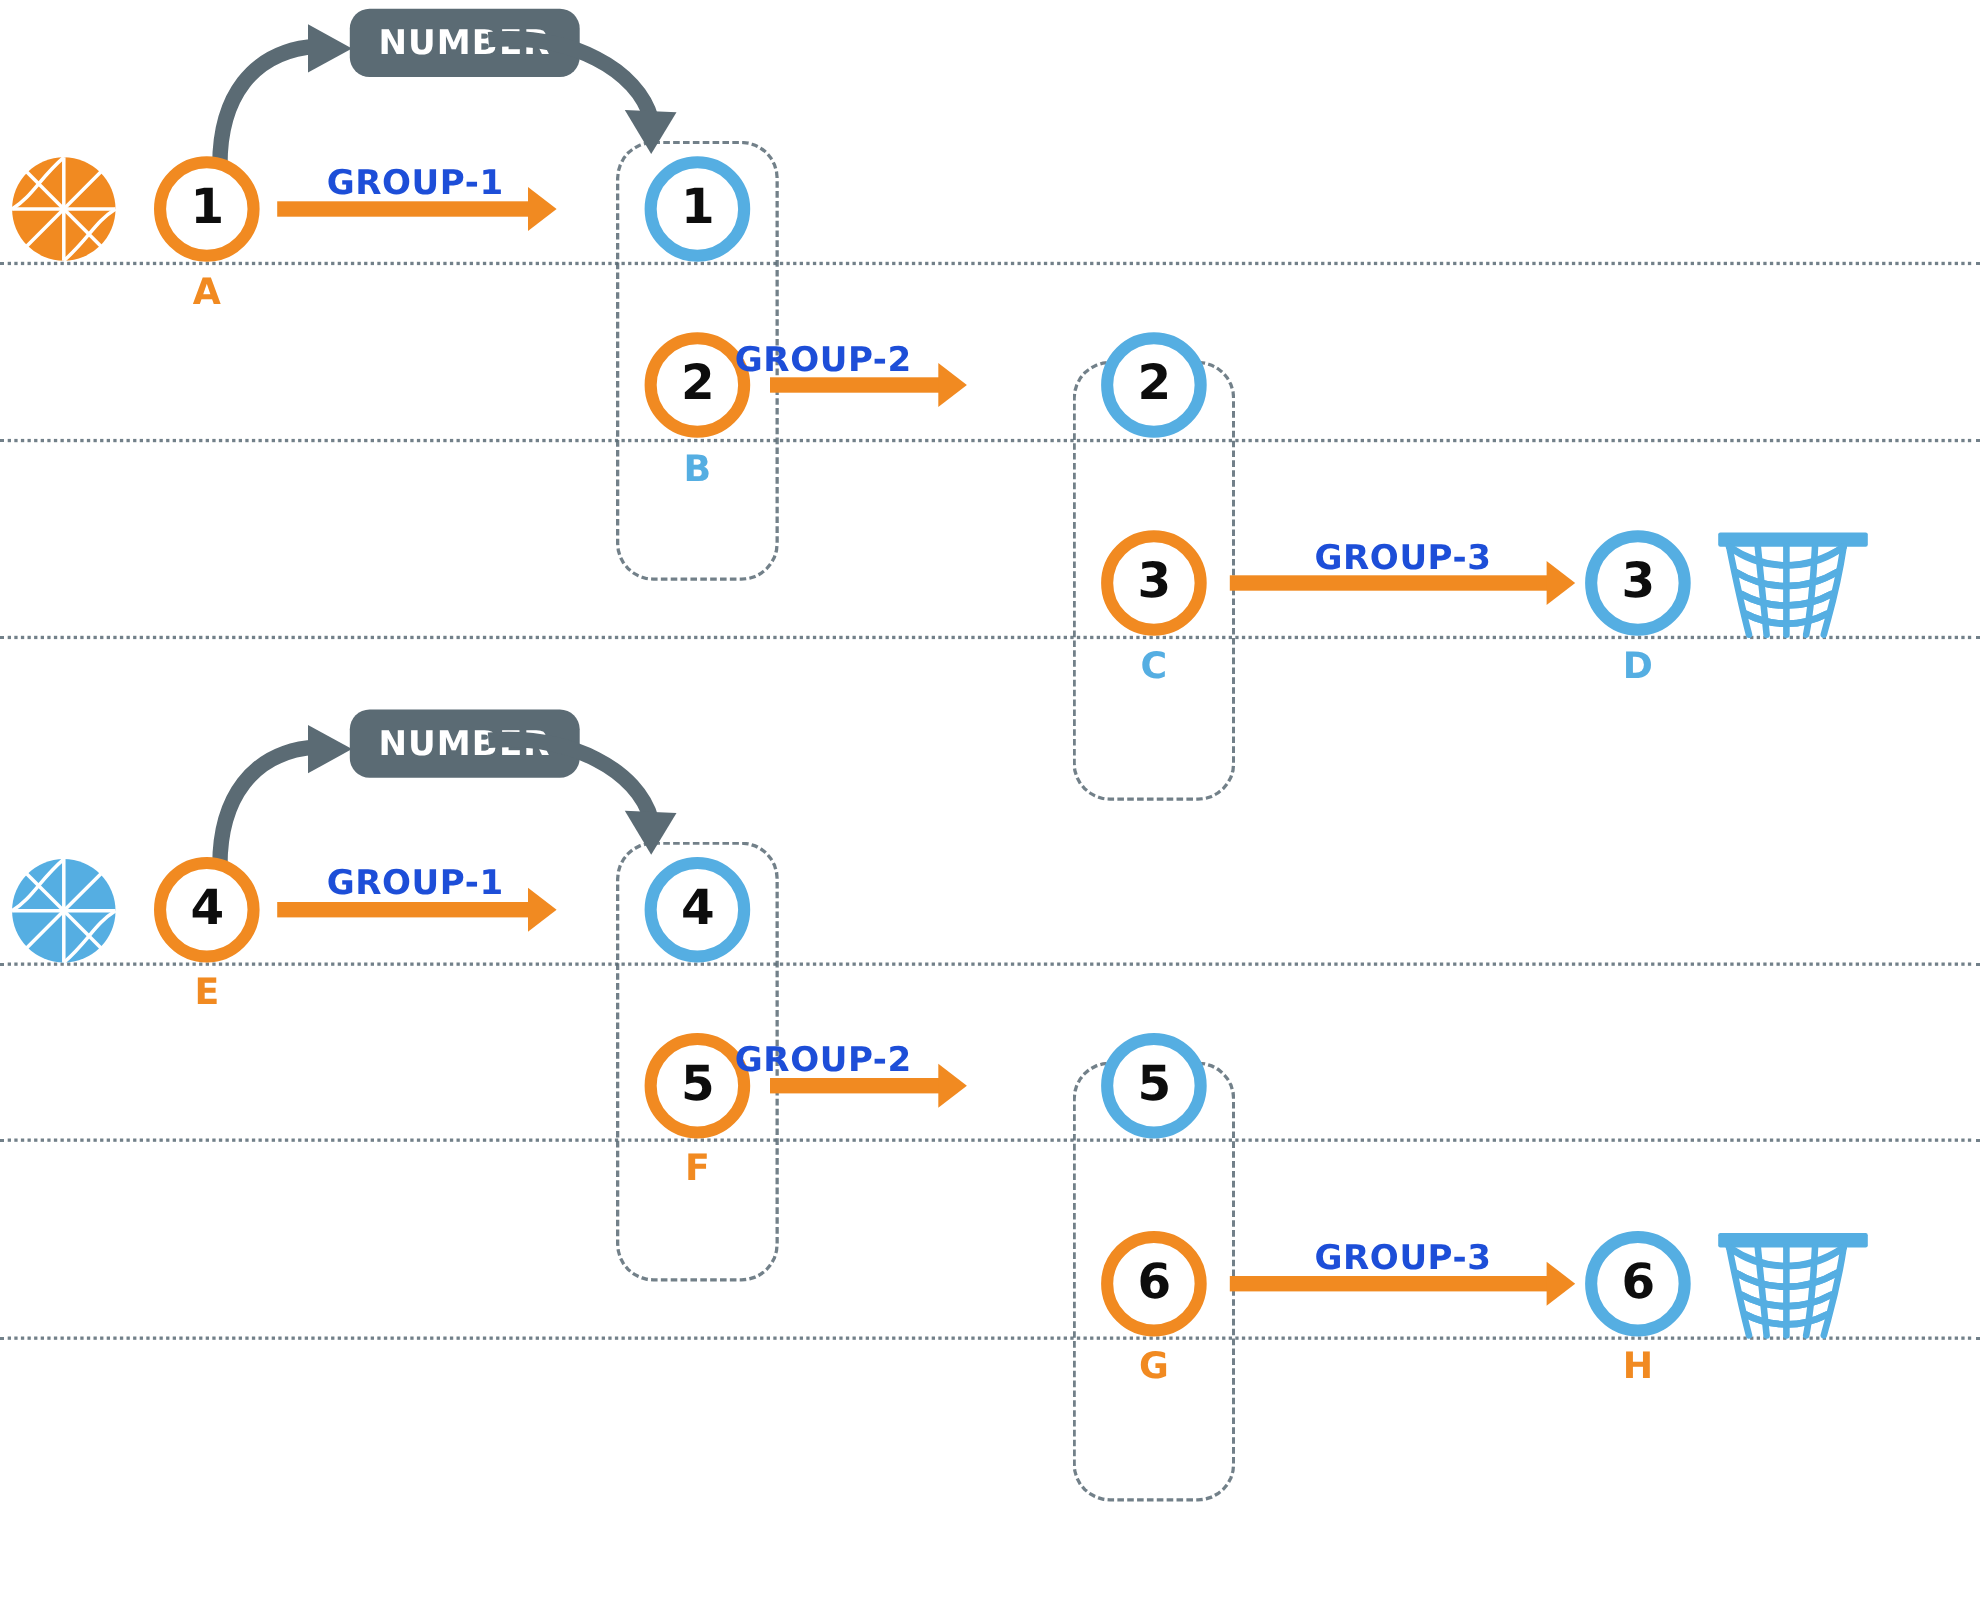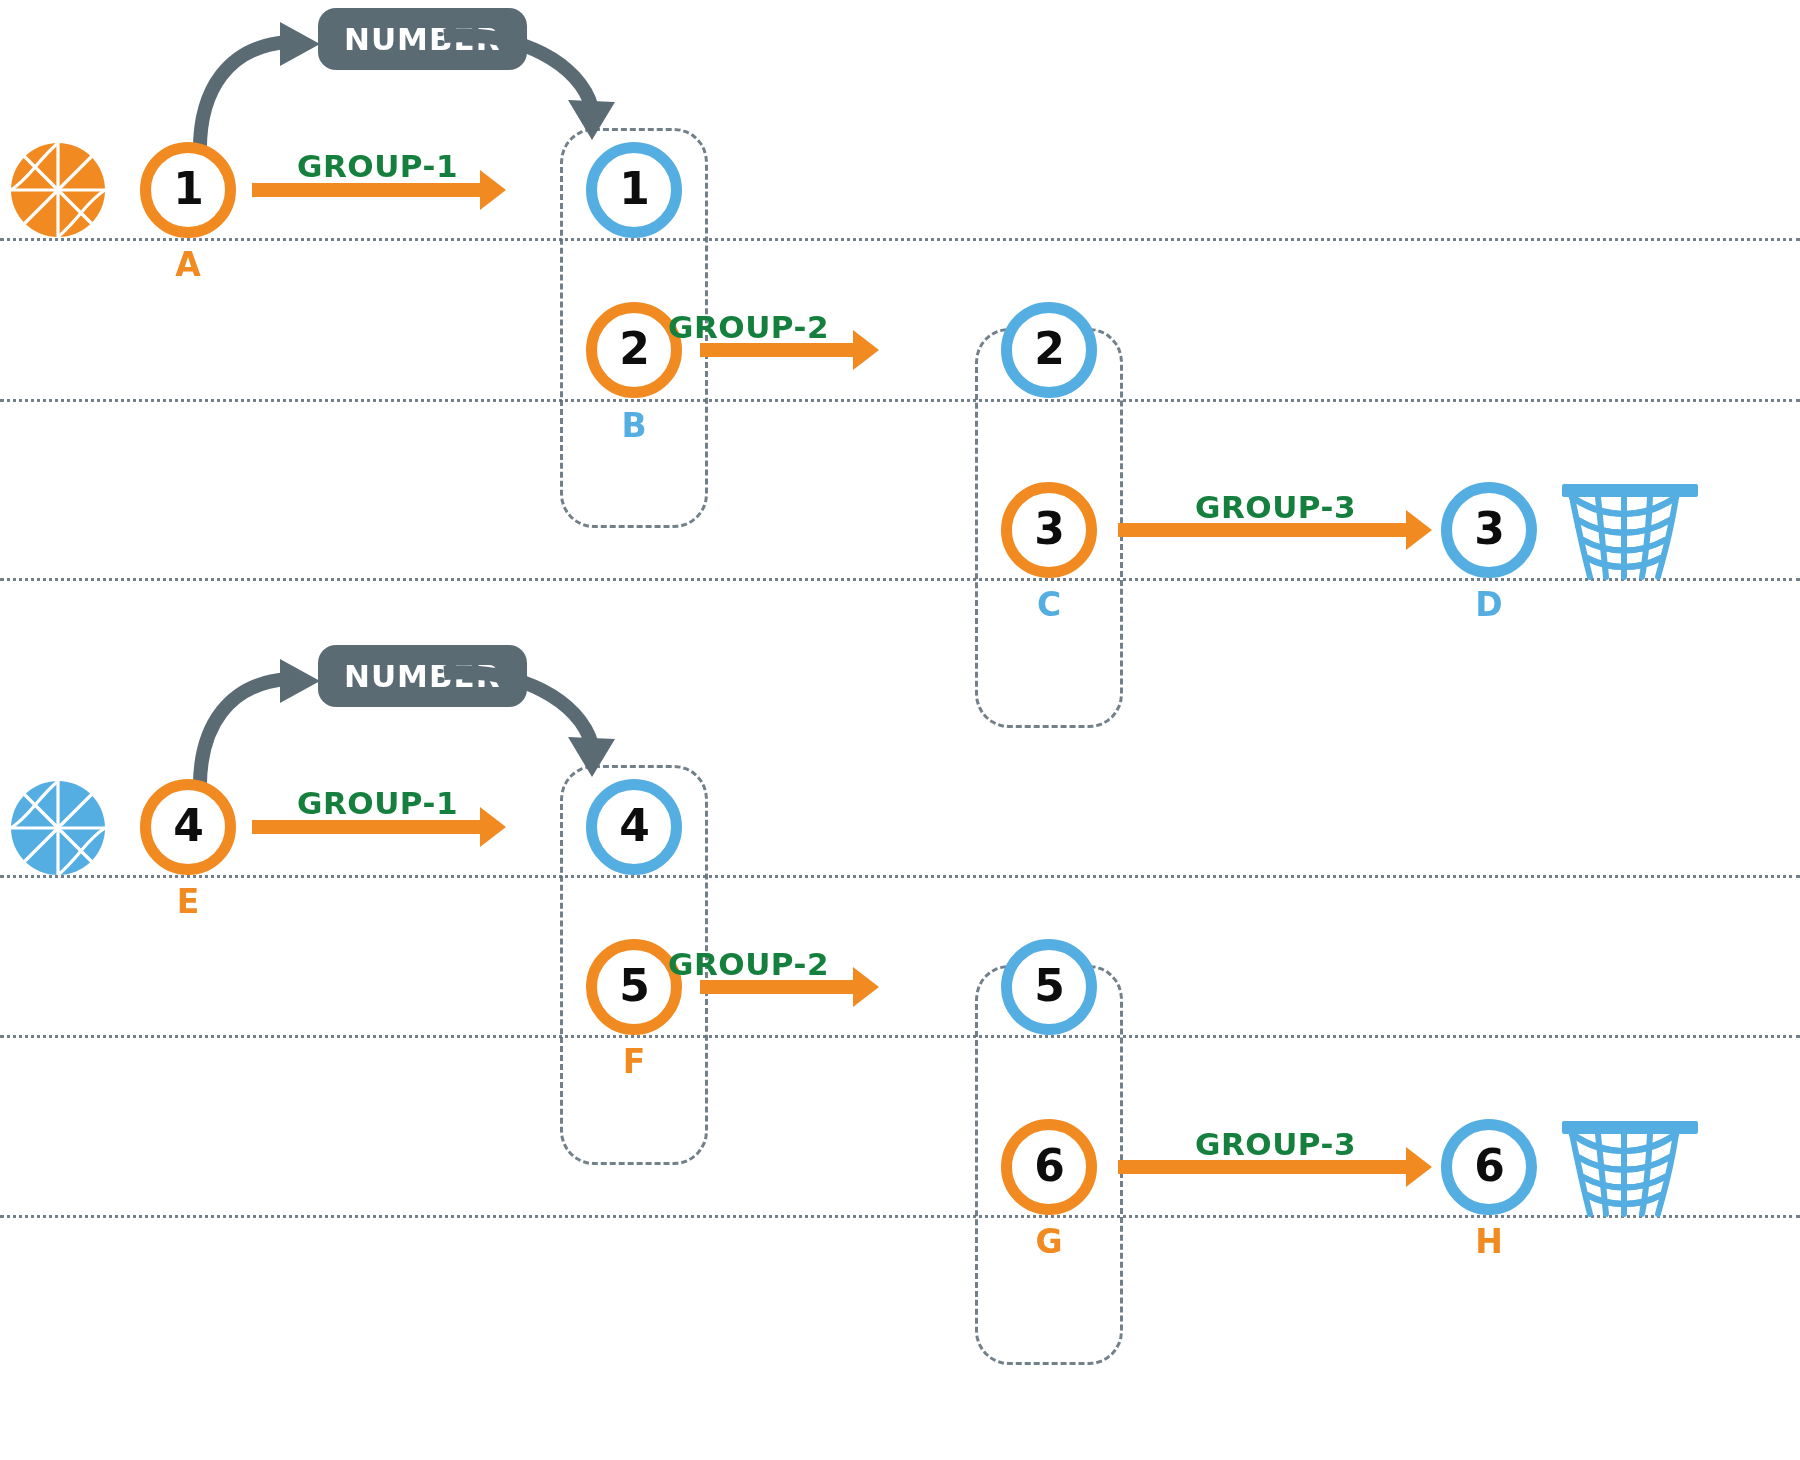--- a/index.html
+++ b/index.html
@@ -20,21 +20,21 @@
   .nodelabel{position:absolute;font-family:"DejaVu Sans",sans-serif;font-weight:bold;font-size:33px;
              text-align:center;width:96px;letter-spacing:0;}
   .nodelabel.orange{color:#F18A21;}
   .nodelabel.blue{color:#55AEE2;}
 
   .arrow{position:absolute;height:14px;background:#F18A21;}
   .arrow:after{content:"";position:absolute;right:-24px;top:-13px;width:0;height:0;
                border-top:20px solid transparent;border-bottom:20px solid transparent;border-left:26px solid #F18A21;}
 
   .arrowlabel{position:absolute;font-family:"DejaVu Sans",sans-serif;font-weight:bold;font-size:31px;
-              color:#15803d;letter-spacing:0.5px;white-space:nowrap;}
+              color:#1d4ed8;letter-spacing:0.5px;white-space:nowrap;}
 
   .badge{position:absolute;background:#5B6B74;border-radius:18px;height:62px;
          display:flex;align-items:center;justify-content:center;padding:0 26px;}
   .badge span{font-family:"DejaVu Sans",sans-serif;font-weight:bold;font-size:31px;color:#fff;letter-spacing:1px;}
 
   .curve{position:absolute;}
   .ball{position:absolute;}
   .net{position:absolute;}
 </style>
 </head>

